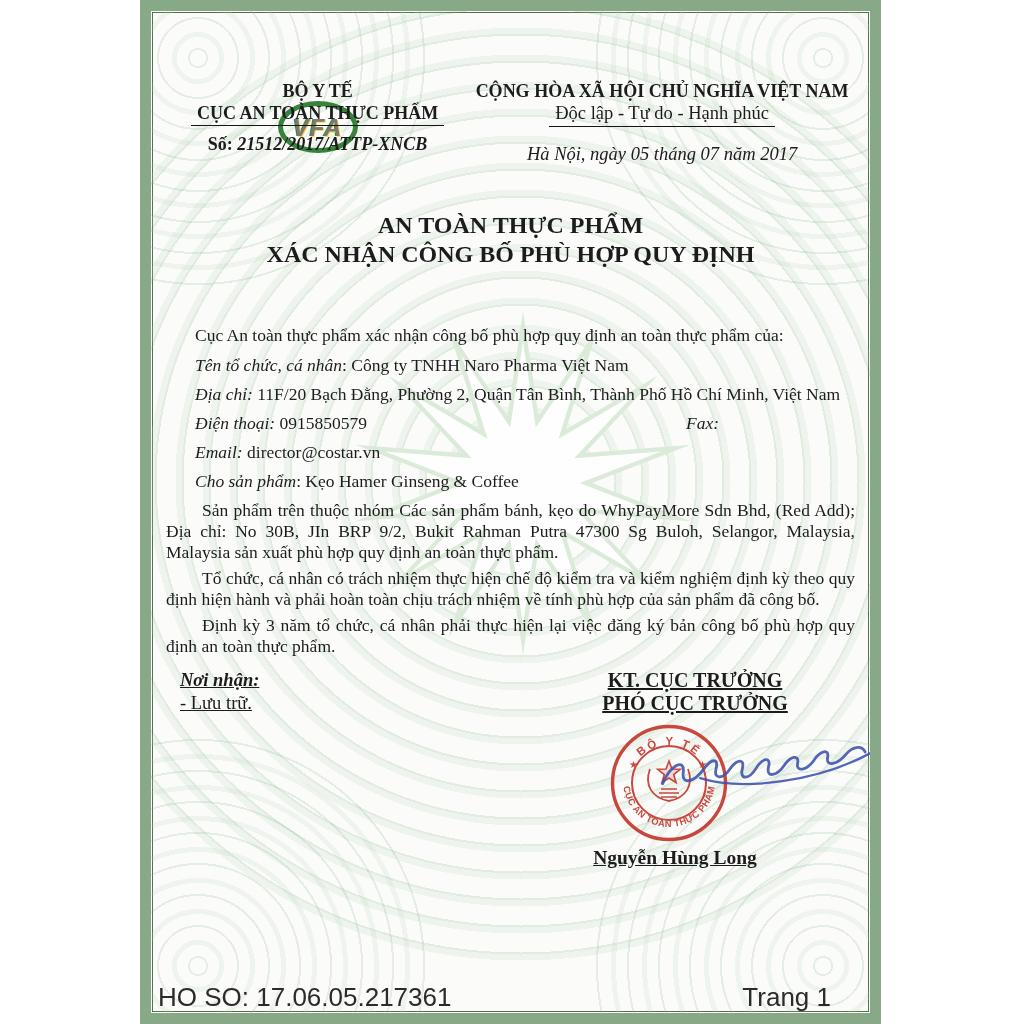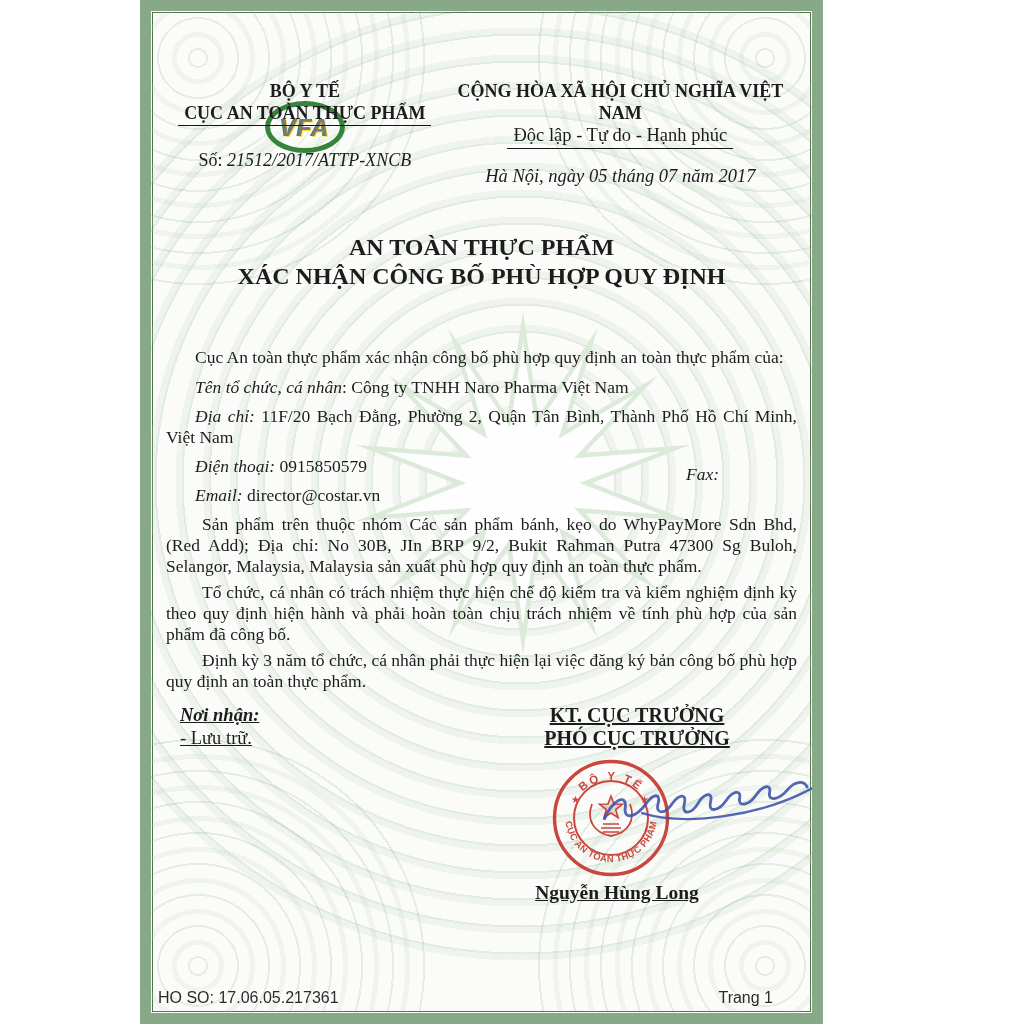--- a/index.html
+++ b/index.html
@@ -1,18 +1,18 @@
 <!DOCTYPE html>
 <html><head>
 <meta charset="utf-8">
 <style>
   * { margin:0; padding:0; box-sizing:border-box; }
   html,body { width:1024px; height:1024px; background:#ffffff; overflow:hidden;
               font-family:"Liberation Serif","DejaVu Serif",serif; color:#1c1c1c; }
-  .page { position:absolute; left:140px; top:0; width:683px; height:1024px;
+  .page { position:absolute; left:140px; top:0; width:741px; height:1024px;
           background:#fcfdfc; border:11px solid #87a987; overflow:hidden; }
   .inner { position:absolute; inset:1px; border:1px solid #55704f; background:#fbfcfa; }
 
   
   .wm { position:absolute; pointer-events:none; z-index:0; }
   .drum { left:-125px; top:-25px; width:985px; height:985px; border-radius:50%; opacity:.5;
     background:repeating-radial-gradient(circle,
       rgba(255,255,255,0) 0 13px, rgba(118,166,118,.38) 13px 15px,
       rgba(186,214,186,.40) 15px 21px, rgba(255,255,255,0) 21px 27px); }
   .corner { width:470px; height:470px; border-radius:50%; opacity:.55;
@@ -31,57 +31,57 @@
 
   
   .content { position:absolute; left:13px; right:13px; top:12px; bottom:12px; z-index:2;
              font-size:17.5px; line-height:21px; }
 
   .header-row { display:flex; margin-top:55px; }
   .hdr-left  { width:44%; text-align:center; position:relative; }
   .hdr-right { width:56%; text-align:center; }
   .hdr-b { font-weight:bold; font-size:18px; line-height:22px; position:relative; z-index:2; }
   .u-line { display:inline-block; border-bottom:1.6px solid #151515; padding:0 6px 1px; }
-  .so-line { margin-top:24px; font-size:18px; position:relative; z-index:2; }
+  .so-line { margin-top:8px; font-size:18px; position:relative; z-index:2;font-weight:bold; }
   .so-line .val { font-style:italic; }
   .dateline { margin-top:17px; font-style:italic; font-size:18.5px; }
 
   .vfa { position:absolute; left:50%; top:21px; width:80px; height:52px; margin-left:-40px;
          border:5px solid #2e7d32; border-radius:50%; z-index:1; opacity:.95;
          display:flex; align-items:center; justify-content:center;
          background:rgba(255,255,255,.25); }
   .vfa span { font-family:"Liberation Sans",sans-serif; font-style:italic; font-weight:bold;
          font-size:24px; color:#737373; letter-spacing:1px;
          text-shadow:1px 1px 0 #ffd93b, -1px 0 0 #2e7d32; }
 
   .title { margin-top:46px; text-align:center; font-weight:bold; font-size:24px; line-height:29px; }
 
   .bodytext { margin-top:56px; }
   .intro { text-indent:29px; margin-bottom:9px; }
   .row { text-indent:29px; margin-bottom:8px; }
   .row .lbl { font-style:italic; }
   .row-just { text-align:justify; }
   .phone-row { position:relative; }
-  .fax { position:absolute; left:491px; top:8px; font-style:italic; }
+  .fax { position:absolute; left:491px; top:0; font-style:italic; }
   .para { margin-top:5px; text-indent:36px; text-align:justify; }
 
   .bottom-row { display:flex; margin-top:12px;text-decoration:underline; }
   .recipients { flex:1; margin-left:14px; }
   .recip-h { font-weight:bold; font-style:italic; font-size:18.5px; line-height:23px; }
   .recip-i { font-size:18.5px; line-height:23px; }
   .signblock { width:312px; margin-right:4px; text-align:center; }
   .kt { font-weight:bold; font-size:20px; line-height:23px; }
   .stamp-area { position:relative; height:122px; margin-top:6px; }
   .stamp-svg { position:absolute; left:50%; margin-left:-86px; top:2px; opacity:.92; }
   .sig-svg { position:absolute; left:118px; top:2px; z-index:3; opacity:.88; }
   .signer { font-weight:bold; font-size:19.5px; margin-top:4px; transform:translateX(-20px); }
 
   .footer { position:absolute; left:-8px; right:24px; bottom:-9px; display:flex;
             justify-content:space-between; font-family:"Liberation Sans",sans-serif;
-            font-size:16px; color:#2b2b2b; z-index:2; }
+            font-size:26px; color:#2b2b2b; z-index:2; }
 </style>
 </head>
 <body>
 
 <div class="page">
   <div class="inner">
 
     <div class="wm drum"></div>
     <div class="wm corner c-tl"></div>
     <div class="wm corner c-tr"></div>
@@ -129,20 +129,23 @@
 
         <div class="row phone-row">
           <span class="lbl">Điện thoại:</span><span> 0915850579</span>
           <span class="fax">Fax:</span>
         </div>
 
         <div class="row">
           <span class="lbl">Email:</span><span> director@costar.vn</span>
         </div>
 
+        <div class="row">
+          <span class="lbl">Cho sản phẩm</span><span>: Kẹo Hamer Ginseng &amp; Coffee</span>
+        </div>
 
         <div class="para">Sản phẩm trên thuộc nhóm Các sản phẩm bánh, kẹo do WhyPayMore Sdn Bhd, (Red Add); Địa chỉ: No 30B, JIn BRP 9/2, Bukit Rahman Putra 47300 Sg Buloh, Selangor, Malaysia, Malaysia sản xuất phù hợp quy định an toàn thực phẩm.</div>
         <div class="para">Tổ chức, cá nhân có trách nhiệm thực hiện chế độ kiểm tra và kiểm nghiệm định kỳ theo quy định hiện hành và phải hoàn toàn chịu trách nhiệm về tính phù hợp của sản phẩm đã công bố.</div>
         <div class="para">Định kỳ 3 năm tổ chức, cá nhân phải thực hiện lại việc đăng ký bản công bố phù hợp quy định an toàn thực phẩm.</div>
       </div>
 
       <div class="bottom-row">
         <div class="recipients">
           <div class="recip-h">Nơi nhận:</div>
           <div class="recip-i">- Lưu trữ.</div>

